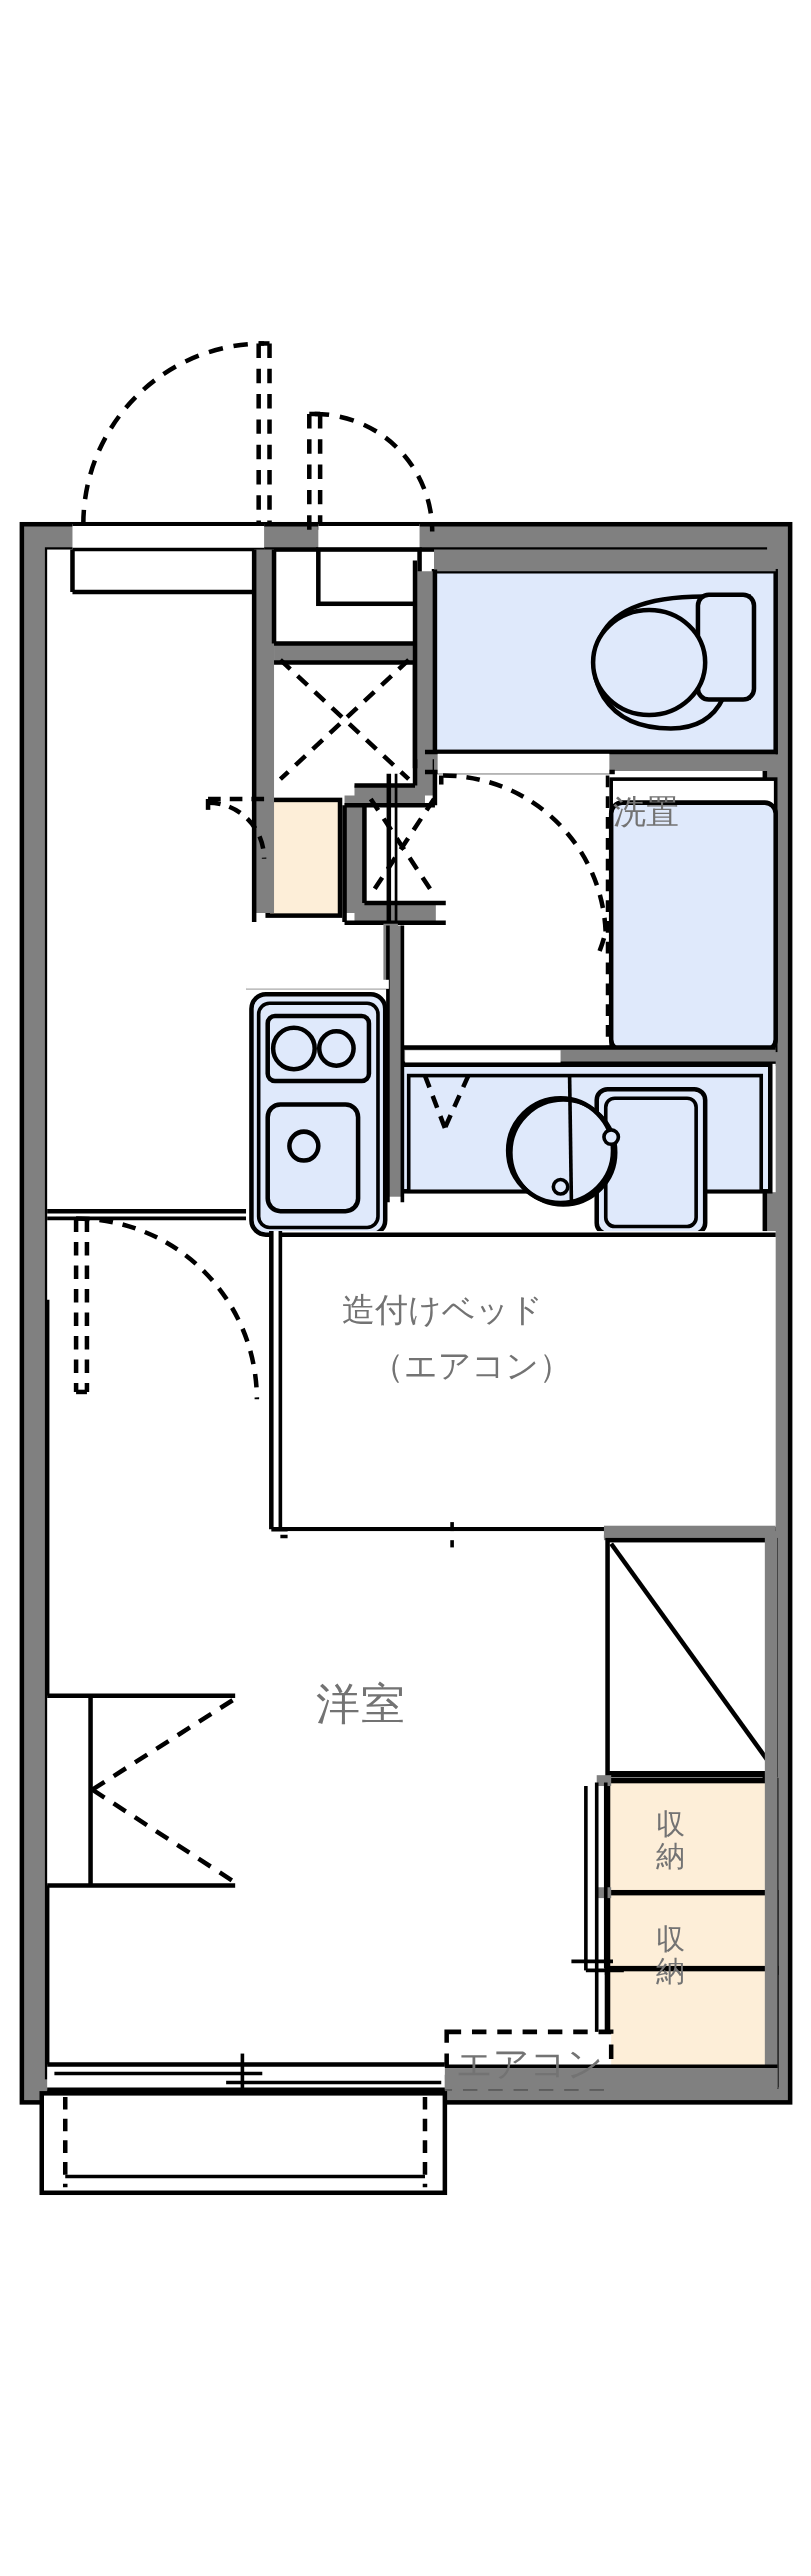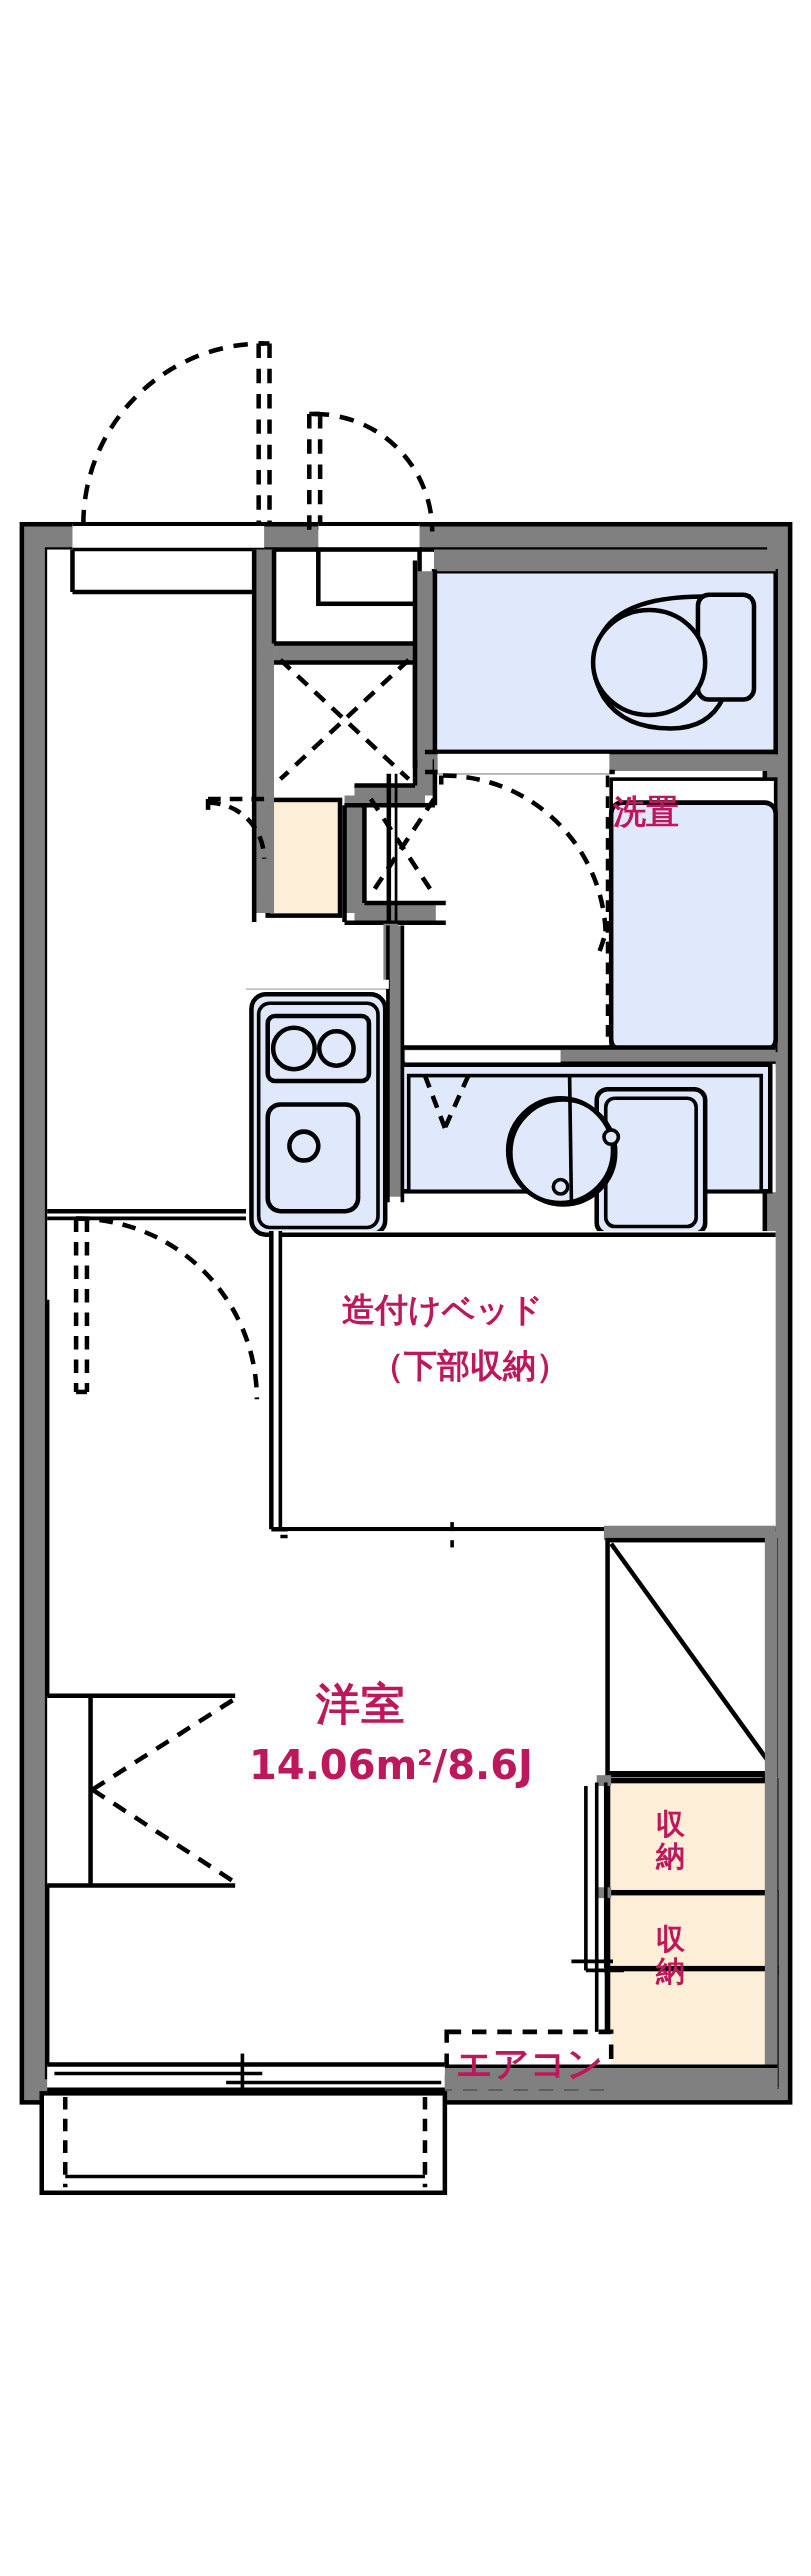--- a/index.html
+++ b/index.html
@@ -26,25 +26,24 @@
   }
   .label-layer {
     position: absolute;
     left: 0; top: 0;
     width: 812px;
     height: 2576px;
     pointer-events: none;
   }
   .lbl {
     position: absolute;
-    color: #be185d;
+    color: #737373;
     white-space: nowrap;
     font-family: "DejaVu Sans", "Liberation Sans", sans-serif;
     line-height: 1.05;
-    font-weight: bold;
   }
   .lbl-room-name {
     font-size: 44px;
     letter-spacing: 0.9px;
   }
   .lbl-room-area {
     font-size: 40px;
     letter-spacing: 0px;
   }
   .lbl-bed1, .lbl-bed2 {
@@ -337,29 +336,26 @@
     <g>
       <rect x="272" y="1084" width="158" height="10" fill="#ffffff" stroke="none"></rect>
     </g>
 
   </svg>
 
   <div class="label-layer">
 
     <div class="lbl lbl-bed1" style="left:342px; top:1293px;text-align:right;">造付けベッド</div>
 
-    <div class="lbl lbl-bed2" style="left:371px; top:1349px;">（下部収納）</div>
+    <div class="lbl lbl-bed2" style="left:371px; top:1349px;">（エアコン）</div>
 
     <div class="lbl lbl-washer" style="left:613px; top:795px;">洗置</div>
 
     <div class="lbl lbl-room-name" style="left:316px; top:1681px;">洋室</div>
 
-    <div class="lbl lbl-room-area" style="left:249px; top:1744px;">
-      <span>14.06</span><span>m</span><span class="sup">2</span><span>/</span><span>8.6J</span>
-    </div>
 
     <div class="lbl lbl-closet" style="left:656px; top:1808px;">
       <div>収</div>
       <div>納</div>
     </div>
 
     <div class="lbl lbl-closet" style="left:656px; top:1923px;">
       <div>収</div>
       <div>納</div>
     </div>

